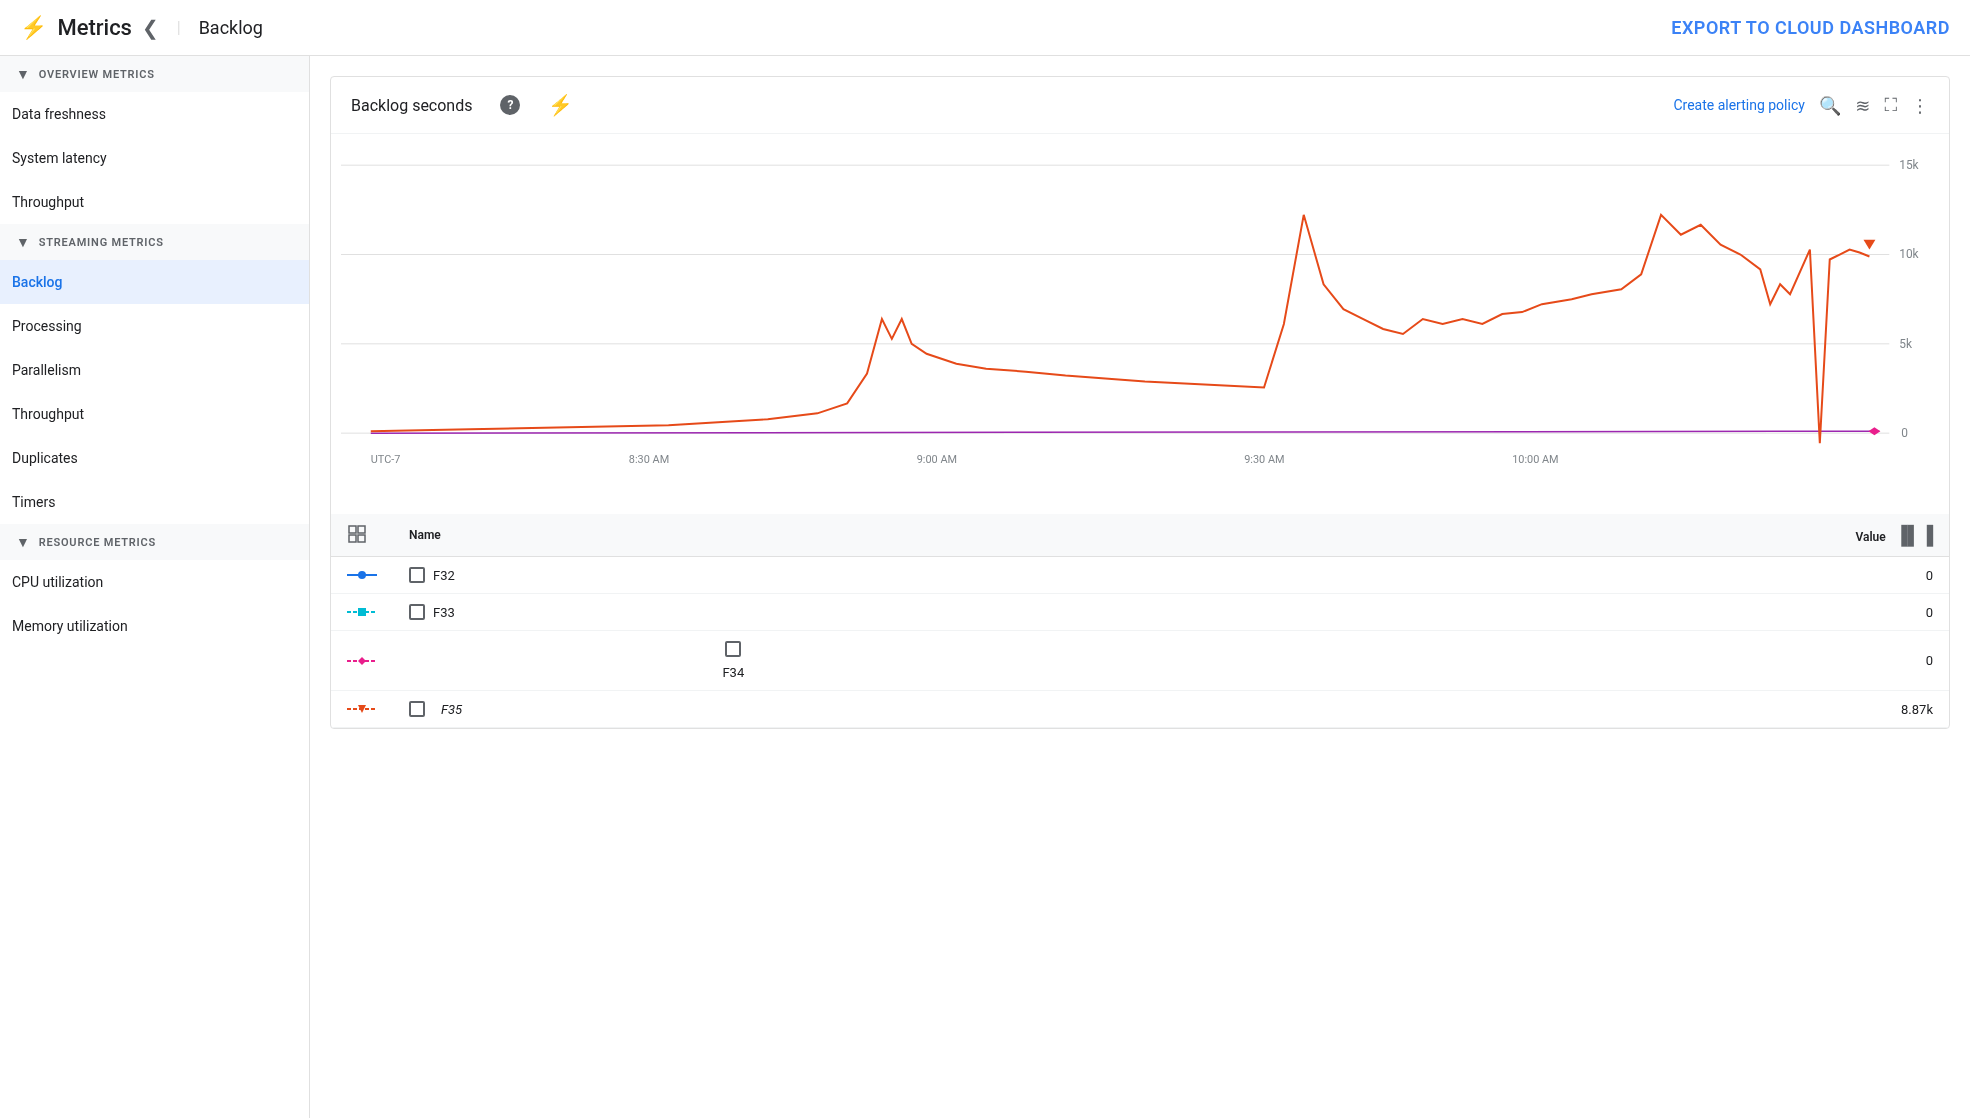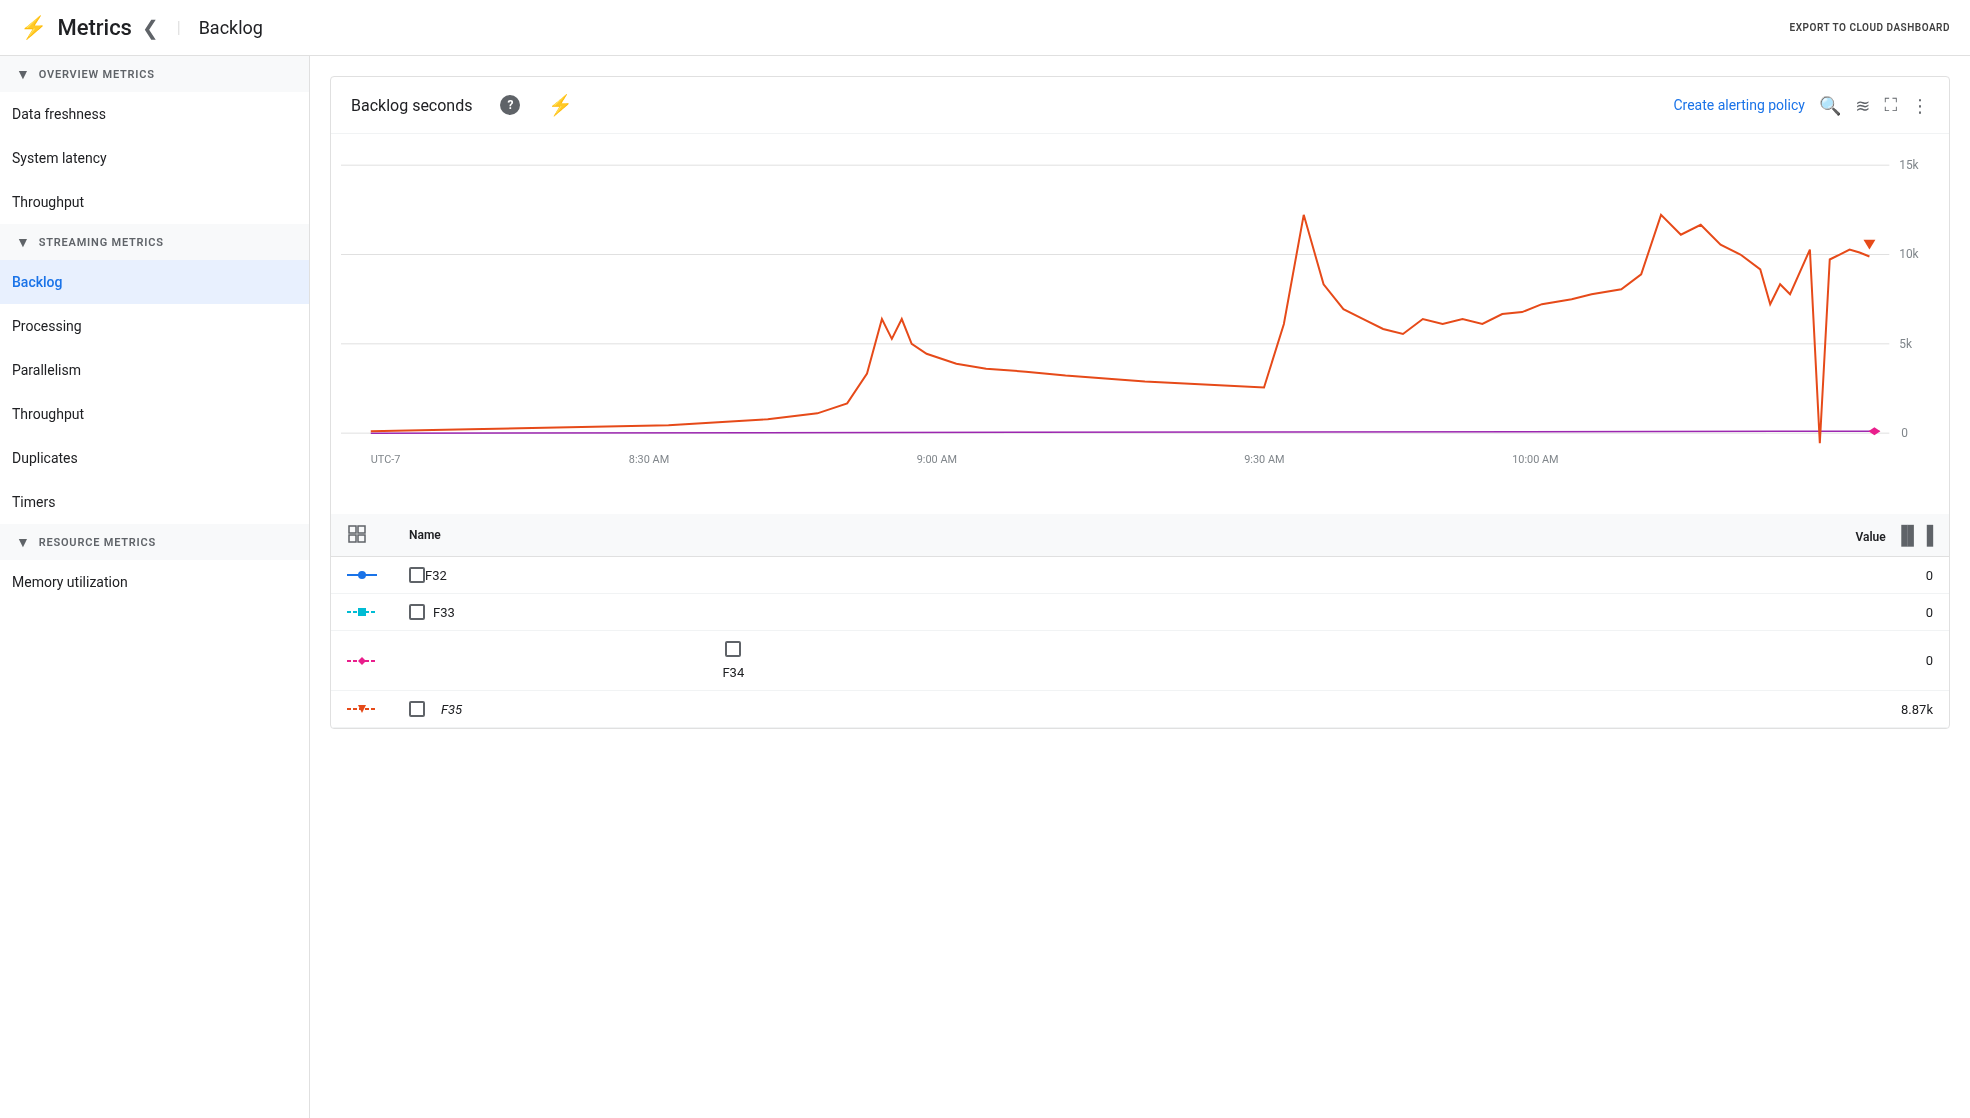--- a/index.html
+++ b/index.html
@@ -9,21 +9,21 @@
     .top-header {
       display: flex; align-items: center; justify-content: space-between;
       padding: 0 20px; height: 56px; border-bottom: 1px solid #e0e0e0;
       background: #fff; flex-shrink: 0;
     }
     .top-header-left { display: flex; align-items: center; gap: 10px; }
     .app-logo { color: #ff6d00; font-size: 22px; }
     .app-title { font-size: 22px; font-weight: 500; color: #202124; }
     .collapse-btn { color: #5f6368; cursor: pointer; font-size: 20px; }
     .page-title { font-size: 18px; font-weight: 400; color: #202124; }
-    .export-btn { color: #404040; font-weight: 600; font-size: 10px; letter-spacing: 0.5px; cursor: pointer; text-transform: uppercase; }
+    .export-btn { color: #3b82f6; font-weight: 600; font-size: 18px; letter-spacing: 0.5px; cursor: pointer; text-transform: uppercase; }
 
     
     .main-layout { display: flex; flex: 1; overflow: hidden; }
 
     
     .sidebar { width: 310px; border-right: 1px solid #e0e0e0; overflow-y: auto; flex-shrink: 0; background: #fff; }
     .sidebar-section-header {
       display: flex; align-items: center; gap: 8px;
       padding: 10px 16px; font-size: 11px; font-weight: 600;
       color: #5f6368; letter-spacing: 0.8px; text-transform: uppercase;
@@ -121,20 +121,23 @@
     <div class="sidebar-item">
       <span>Duplicates</span>
     </div>
     <div class="sidebar-item">
       <span>Timers</span>
     </div>
 
     <div class="sidebar-section-header">
       <span class="chevron">▼</span>
       <span>RESOURCE METRICS</span>
+    </div>
+    <div class="sidebar-item">
+      <span>CPU utilization</span>
     </div>
     <div class="sidebar-item">
       <span>Memory utilization</span>
     </div>
   </div>
 
   <div class="content-area">
     <div class="chart-card">
 
       <div class="chart-header">
@@ -269,21 +272,21 @@
               <div class="legend-row">
                 <span style="display:inline-flex;align-items:center;gap:0;">
                   <svg width="30" height="12" viewBox="0 0 30 12">
                       <line x1="0" y1="6" x2="30" y2="6" stroke="#1a73e8" stroke-width="2"></line>
                       <circle cx="15" cy="6" r="4" fill="#1a73e8"></circle>
                     </svg>
                 </span>
               </div>
             </td>
             <td>
-              <div style="display:flex;align-items:center;">
+              <div style="display:flex;align-items:center;gap:8px;">
                 <span class="legend-checkbox"></span>
                 <span>F32</span>
               </div>
             </td>
             <td class="value-col">0</td>
           </tr>
 
           <tr>
             <td>
               <div class="legend-row">

